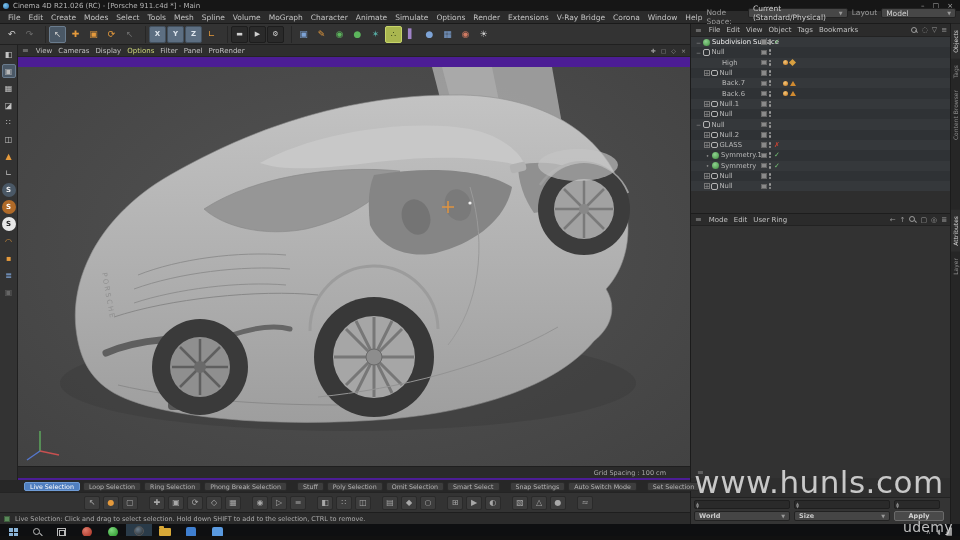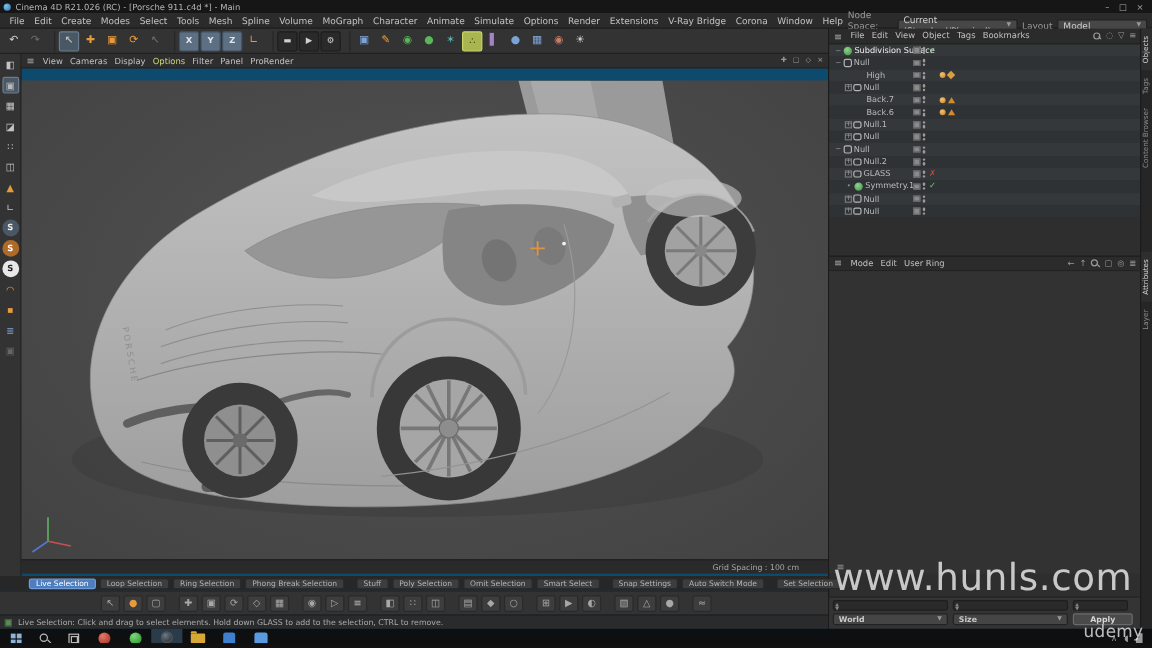--- a/index.html
+++ b/index.html
@@ -1,25 +1,25 @@
 <!DOCTYPE html>
 <html style="--accent-blue: #4f7ebf; --highlight-green: #a9b64f; --viewport-bg: #4a4a4a; --car-gray: #b2b2b2; --orange: #e59a3c; --check-green: #74c274; --cross-red: #cc4433;"><head>
 <meta charset="utf-8">
 <style>
   html,body{margin:0;padding:0;background:#111;}
   *{box-sizing:border-box;font-family:"DejaVu Sans","Liberation Sans",sans-serif;}
-  #app{position:relative;width:960px;height:536px;background:#0c4a6e;overflow:hidden;color:#c0c0c0;user-select:none;}
+  #app{position:relative;width:960px;height:536px;background:#4c1d95;overflow:hidden;color:#c0c0c0;user-select:none;}
   
   .titlebar{position:absolute;left:0;top:0;width:960px;height:11px;background:#161616;display:flex;align-items:center;font-size:7px;color:#b5b5b5;padding:0 3px;gap:4px;}
   .c4d-logo{width:6px;height:6px;border-radius:50%;background:radial-gradient(circle at 35% 35%,#7cc4ef,#2d6fa8);}
   .win-controls{margin-left:auto;display:flex;gap:8px;font-size:7px;color:#aaa;padding-right:4px;}
   
   .menubar{position:absolute;left:0;top:11px;width:960px;height:13px;background:#2b2b2b;display:flex;align-items:center;font-size:7.5px;color:#c3c3c3;padding:0 4px;border-bottom:1px solid #1a1a1a;}
   .menubar .mi{padding:0 4px;white-space:nowrap;}
-  .mb-right{margin-left:auto;display:flex;align-items:flex-end;gap:4px;color:#9a9a9a;}
+  .mb-right{margin-left:auto;display:flex;align-items:flex-start;gap:4px;color:#9a9a9a;}
   .dropbox{background:#474747;border:1px solid #222;border-radius:2px;padding:0 4px;height:10px;line-height:9px;color:#cfcfcf;display:flex;align-items:center;gap:6px;}
   .dropbox .car{font-size:5px;color:#999;}
   
   .toolbar{position:absolute;left:0;top:24px;width:690px;height:21px;background:#333333;border-bottom:1px solid #202020;display:flex;align-items:center;padding:0 3px;gap:1px;}
   .tb-ico{width:17px;height:17px;border-radius:2px;display:flex;align-items:center;justify-content:center;font-size:9px;color:#c9c9c9;background:transparent;}
   .tb-ico.sep{width:5px;height:17px;background:transparent;border-right:1px solid #262626;margin:0 2px;border-radius:0;}
   .tb-ico.orange{color:#e59a3c;}
   .tb-ico.dim{color:#6d6d6d;}
   .tb-ico.axis{background:#5d6f82;color:#dfe6ee;font-size:7px;font-weight:bold;border:1px solid #42505e;}
   .tb-ico.active{background:#4a5866;border:1px solid #6a7c8e;}
@@ -671,20 +671,35 @@
             <span class="vdots">
               <i></i>
               <i></i>
             </span>
             <span class="stateg check"></span>
           </span>
           <span class="tags"></span>
         </div>
         <div class="trow">
           <span style="display: inline-block; width: 9px;"></span>
+          <span class="exp dot"></span>
+          <span class="oicon gen"></span>
+          <span class="lbl">Symmetry</span>
+          <span class="tcol">
+            <span class="layerbox"></span>
+            <span class="vdots">
+              <i></i>
+              <i></i>
+            </span>
+            <span class="stateg check"></span>
+          </span>
+          <span class="tags"></span>
+        </div>
+        <div class="trow">
+          <span style="display: inline-block; width: 9px;"></span>
           <span class="exp closed"></span>
           <span class="oicon null"></span>
           <span class="lbl">Null</span>
           <span class="tcol">
             <span class="layerbox"></span>
             <span class="vdots">
               <i></i>
               <i></i>
             </span>
             <span class="stateg"></span>
@@ -856,21 +871,21 @@
       <span class="bt-ico">
         <span>●</span>
       </span>
       <span class="bt-ico gap">
         <span>≈</span>
       </span>
     </div>
 
   <div class="statusbar">
     <span class="statdot"></span>
-    <span>Live Selection: Click and drag to select elements. Hold down GLASS to add to the selection, CTRL to remove.</span>
+    <span>Live Selection: Click and drag to select selection. Hold down SHIFT to add to the selection, CTRL to remove.</span>
   </div>
 
   <div class="taskbar">
     <span class="tb-btn">
         <span class="winlogo">
           <i></i>
           <i></i>
           <i></i>
           <i></i>
         </span>

